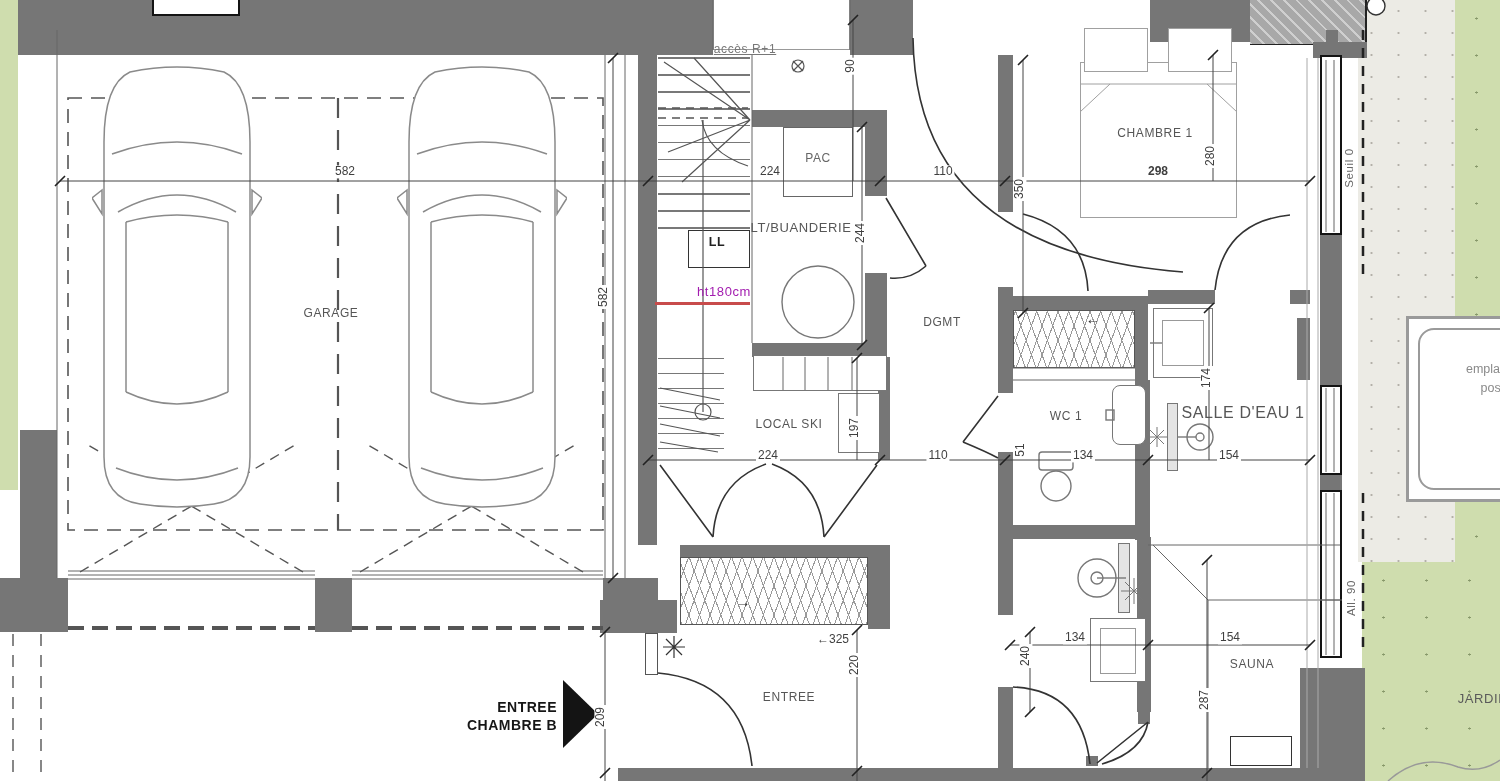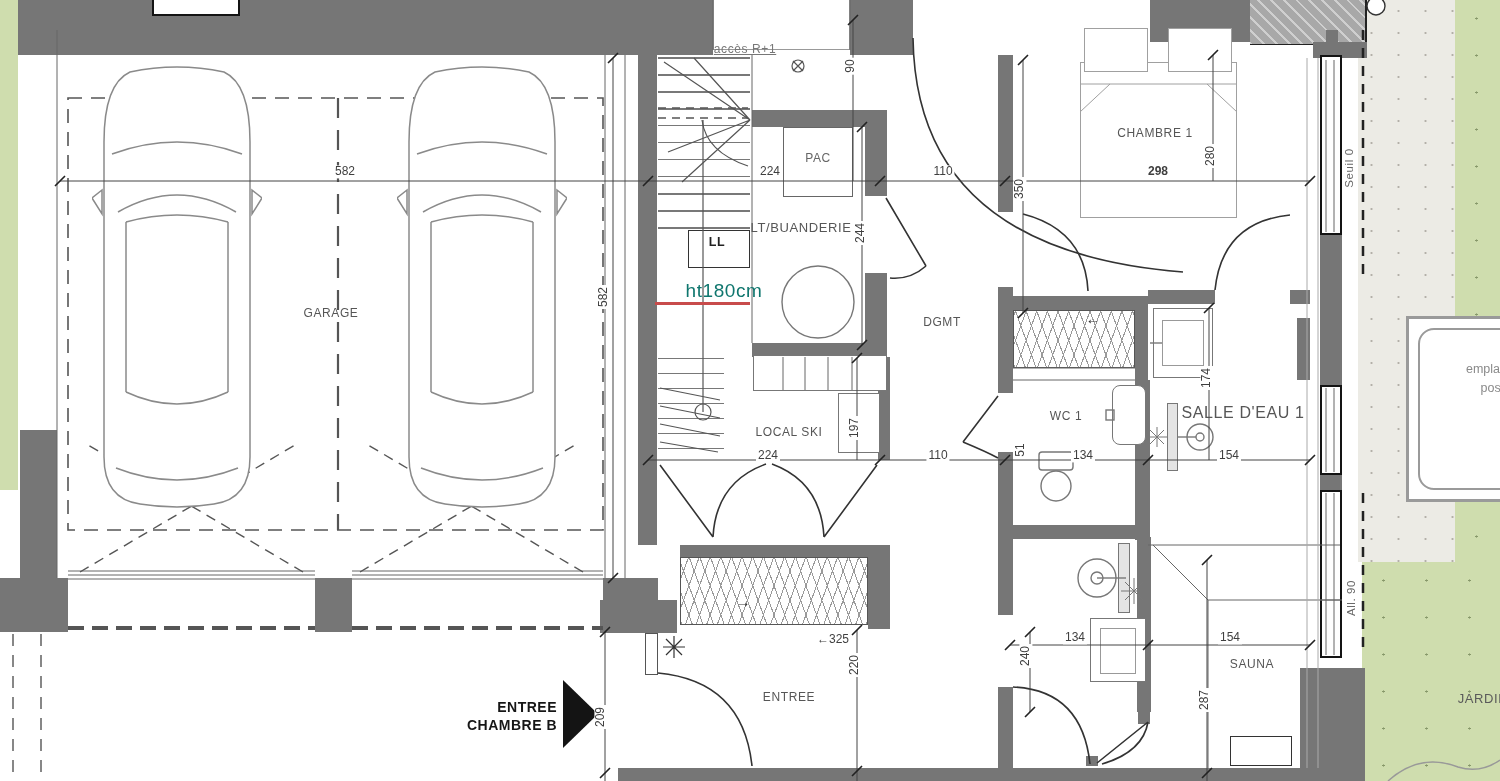--- a/index.html
+++ b/index.html
@@ -218,33 +218,33 @@
       <path d="M1025 637 l10 -10 M1025 717 l10 -10 M1202 565 l10 -10 M1202 778 l10 -10 M600 637 l10 -10 M600 778 l10 -10"></path>
     </g>
 
     <path d="M1388 781 Q1420 752 1458 767 Q1480 774 1500 760" stroke="#999" stroke-width="1.5" fill="none"></path>
   </svg>
 
   <div class="abs" style="left:655px;top:302px;width:95px;height:3px;background:#c84b4b;"></div>
 
   <div class="lbl" style="left:331px;top:277px;margin-top:36px;">GARAGE</div>
   <div class="lbl" style="left:789px;top:697px;">ENTREE</div>
-  <div class="lbl" style="left:789px;top:424px;margin-top:8px;">LOCAL SKI</div>
+  <div class="lbl" style="left:789px;top:424px;">LOCAL SKI</div>
   <div class="lbl" style="left:801px;top:227px;font-size:13px;">LT/BUANDERIE</div>
   <div class="lbl" style="left:942px;top:322px;">DGMT</div>
   <div class="lbl" style="left:1155px;top:133px;">CHAMBRE 1</div>
   <div class="lbl" style="left:1066px;top:416px;">WC 1</div>
   <div class="lbl" style="left:1243px;top:413px;font-size:16px;">SALLE D'EAU 1</div>
   <div class="lbl" style="left:1252px;top:664px;">SAUNA</div>
   <div class="lbl" style="left:1483px;top:698px;font-size:13px;color:#5a5a5a;">JARDIN</div>
 
   <div class="lbl small" style="left:745px;top:49px;text-decoration:underline;">accès R+1</div>
   <div class="lbl small" style="left:818px;top:158px;color:#666;">PAC</div>
   <div class="lbl" style="left:717px;top:242px;font-size:12.5px;font-weight:bold;color:#222;">LL</div>
-  <div class="lbl red" style="left:724px;top:291px;font-size:19px;color:#0f766e;">ht180cm</div>
+  <div class="lbl red" style="left:724px;top:291px;font-size:13px;color:#a21caf;">ht180cm</div>
   <div class="lbl v" style="left:1349px;top:168px;">Seuil 0</div>
   <div class="lbl v" style="left:1351px;top:598px;">All. 90</div>
   <div class="arrowtxt" style="left:743px;top:601px;">→</div>
   <div class="arrowtxt" style="left:1093px;top:318px;">←</div>
 
   <div class="abs" style="left:432px;top:698px;width:125px;text-align:right;font-size:14px;font-weight:bold;color:#161616;line-height:1.3;letter-spacing:.5px;">
     <div>ENTREE</div>
     <div>CHAMBRE B</div>
   </div>
   <div class="abs" style="left:563px;top:680px;width:0;height:0;border-top:34px solid transparent;border-bottom:34px solid transparent;border-left:35px solid #141414;"></div>

